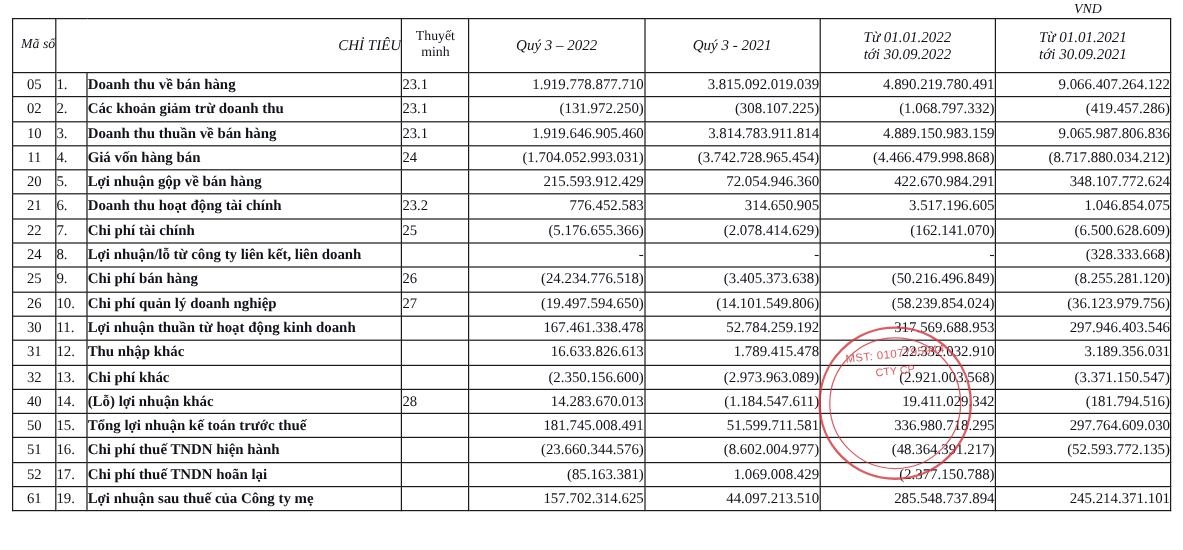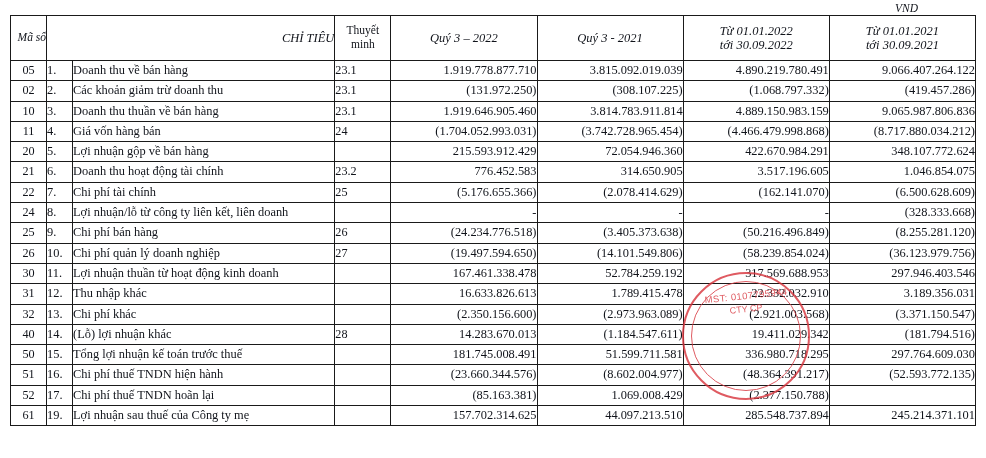--- a/index.html
+++ b/index.html
@@ -92,21 +92,21 @@
     font-size: 12.2px;
   }
   td.c-idx {
     text-align: left;
     padding-left: 8px;
     width: 22px;
   }
   td.c-label {
     text-align: left;
     padding-left: 2px;
-    font-weight: 400;
+    font-weight: 700;
   }
   td.c-tm {
     text-align: left;
     font-size: 12.2px;
   }
   td.c-num {
     text-align: right;
     padding-right: 9px;
   }
   tr.italic td {

